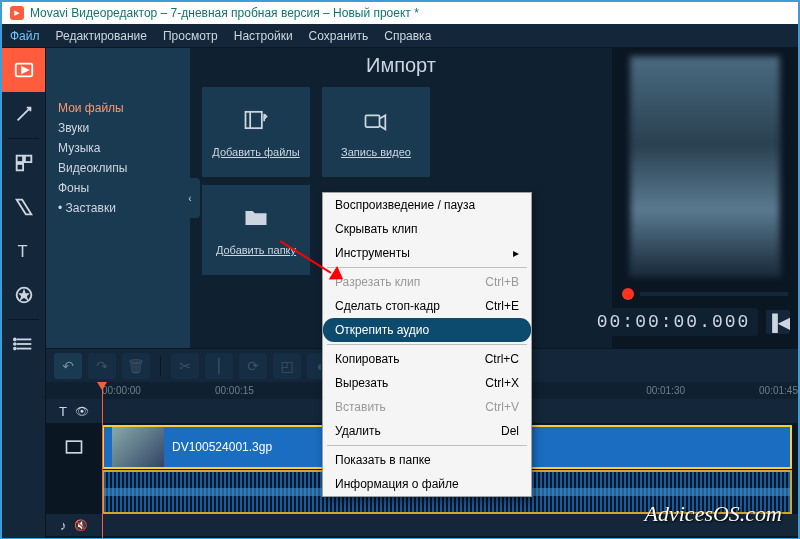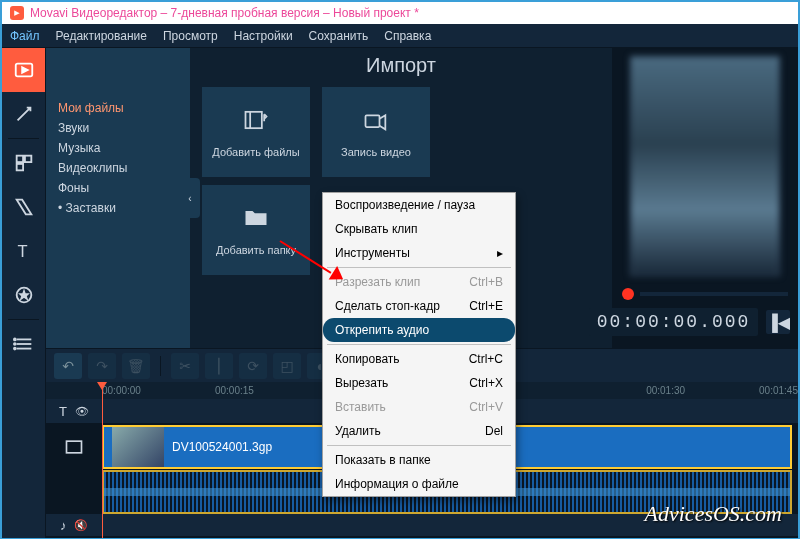--- a/index.html
+++ b/index.html
@@ -1,18 +1,18 @@
 <!DOCTYPE html>
 <html><head>
 <meta charset="utf-8">
 <style>
   * { box-sizing: border-box; margin: 0; padding: 0; font-family: "Segoe UI", Tahoma, sans-serif; }
   html, body { width: 800px; height: 539px; overflow: hidden; background: #0a1a2a; }
   .frame { width: 800px; height: 539px; border: 2px solid #3a9fd8; background: #13263a; position: relative; }
-  .titlebar { height: 22px; background: #fff; color: #ec4899; font-size: 12px; display: flex; align-items: center; padding: 0 8px; }
+  .titlebar { height: 22px; background: #fff; color: #0f766e; font-size: 12px; display: flex; align-items: center; padding: 0 8px; }
   .title-icon { width: 14px; height: 14px; background: #ff5c3e; border-radius: 3px; margin-right: 6px; display: inline-flex; align-items: center; justify-content: center; }
   .title-icon::before { content: "▶"; font-size: 7px; color: #fff; }
   .menubar { height: 24px; background: #13263a; display: flex; align-items: center; padding: 0 8px; gap: 16px; color: #cdd6e0; font-size: 12px; border-bottom: 1px solid #0a1622; }
   .menubar span.m { cursor: default; }
   .menubar span.m.active { color: #74c6ff; }
   .content { display: flex; height: 490px; }
   
   .side { width: 44px; background: #13263a; border-right: 1px solid #0a1622; display: flex; flex-direction: column; }
   .side-item { height: 44px; display: flex; align-items: center; justify-content: center; color: #cdd6e0; position: relative; }
   .side-item.active { background: #ff5c3e; color: #fff; }
@@ -22,21 +22,21 @@
   .maincol { flex: 1; display: flex; flex-direction: column; position: relative; }
   .upper { display: flex; flex: 0 0 300px; }
   .categories { width: 144px; background: #1a3a52; font-size: 12px; color: #cdd6e0; padding: 6px 0; position: relative; }
   .categories .cat { padding: 3px 12px; cursor: default; }
   .categories .cat.sel { color: #ff9670; margin-top: 44px; }
   .categories .cat.bullet::before { content: "• "; }
   .categories .collapse { position: absolute; right: -10px; top: 50%; transform: translateY(-50%); width: 20px; height: 40px; background: #1a3a52; border-radius: 0 4px 4px 0; color: #cdd6e0; display: flex; align-items: center; justify-content: center; font-size: 10px; }
   .importarea { flex: 1; background: #0f2030; display: flex; flex-direction: column; }
   .import-title { text-align: center; color: #cdd6e0; font-size: 20px; padding: 6px; }
   .tile-row { display: flex; gap: 12px; padding: 4px 12px; }
-  .tile { width: 108px; height: 90px; background: #1a3a52; display: flex; flex-direction: column; align-items: center; justify-content: center; gap: 12px; color: #cdd6e0; font-size: 11px; text-align: center; }
+  .tile { width: 108px; height: 90px; background: #1a3a52; display: flex; flex-direction: column; align-items: center; justify-content: center; gap: 12px; color: #cdd6e0; font-size: 11px; text-align: center; text-decoration: underline; }
   .tile svg { width: 28px; height: 28px; }
   .preview { width: 186px; background: #0a1622; display: flex; flex-direction: column; align-items: center; }
   .preview-screen { margin: 8px; width: 150px; height: 220px; background: linear-gradient(180deg, #4a6a80 0%, #2a4050 40%, #5a7a90 70%, #1a2a3a 100%); filter: blur(3px); border: 1px solid #3a506a; }
   .preview-ctrl { width: 100%; padding: 4px 10px; display: flex; align-items: center; gap: 6px; }
   .rec-dot { width: 12px; height: 12px; background: #ff3322; border-radius: 50%; }
   .rec-line { flex: 1; height: 4px; background: #13263a; }
   .tc-row { display: flex; align-items: center; justify-content: flex-end; gap: 8px; padding: 4px 8px; width: 100%; }
   .tc { color: #cdd6e0; font-size: 18px; letter-spacing: 2px; background: #0f2030; padding: 4px 8px; border-radius: 2px; font-family: Liberation Mono, monospace; }
   .skip { width: 24px; height: 24px; background: #13263a; color: #cdd6e0; display: flex; align-items: center; justify-content: center; border-radius: 2px; }
   
@@ -54,21 +54,21 @@
   .clip { height: 44px; flex: 1; background: #1a6dc0; border: 2px solid #ffcc33; margin-right: 6px; display: flex; align-items: center; position: relative; overflow: hidden; }
   .thumb { width: 52px; height: 40px; background: linear-gradient(135deg,#8aa 0%,#346 100%); margin: 0 8px; }
   .clipname { color: #fff; font-size: 12px; }
   .audio-track { height: 44px; background: #0a1622; display: flex; }
   .wave { flex: 1; background: repeating-linear-gradient(90deg,#1a6dc0 0,#1a6dc0 2px,#0a1622 2px,#0a1622 4px); border: 2px solid #ffcc33; margin-right: 6px; opacity: 0.8; position: relative; }
   .wave::before { content:""; position:absolute; inset:40% 0; background:#4ab0ff; opacity:0.6; }
   .end-track { height: 22px; background: #13263a; display:flex; align-items:center; }
   .playhead { position: absolute; left: 56px; top: 0; bottom: 0; width: 1px; background: #ff5c3e; }
   .playhead::before { content: ""; position: absolute; top: 0; left: -5px; border-left: 5px solid transparent; border-right: 5px solid transparent; border-top: 8px solid #ff5c3e; }
   
-  .ctx { position: absolute; left: 320px; top: 190px; width: 194px; background: #f5f5f5; border: 1px solid #a0a0a0; font-size: 12px; color: #000; z-index: 50; box-shadow: 2px 4px 8px rgba(0,0,0,0.4); }
+  .ctx { position: absolute; left: 320px; top: 190px; width: 210px; background: #f5f5f5; border: 1px solid #a0a0a0; font-size: 12px; color: #000; z-index: 50; box-shadow: 2px 4px 8px rgba(0,0,0,0.4); }
   .ctx .ci { padding: 5px 12px; display: flex; justify-content: space-between; }
   .ctx .ci.hi { background: #0c4a6e; color: #fff; border-radius: 11px; }
   .ctx .csep { height: 1px; background: #c0c0c0; margin: 2px 4px; }
   .ctx .ci.dis { color: #999; }
   
   .arrow { position: absolute; left: 278px; top: 238px; z-index: 60; }
   .arrow-line { width: 60px; height: 46px; position: relative; }
   .arrow-line::before { content:""; position:absolute; left:0; top:0; width:60px; height:2px; background:#ff0000; transform-origin:left; transform:rotate(32deg); }
   .arrow-line::after { content:""; position:absolute; left:50px; top:30px; border-left:8px solid transparent; border-right:8px solid transparent; border-top:12px solid #ff0000; transform:rotate(-58deg); }
   

